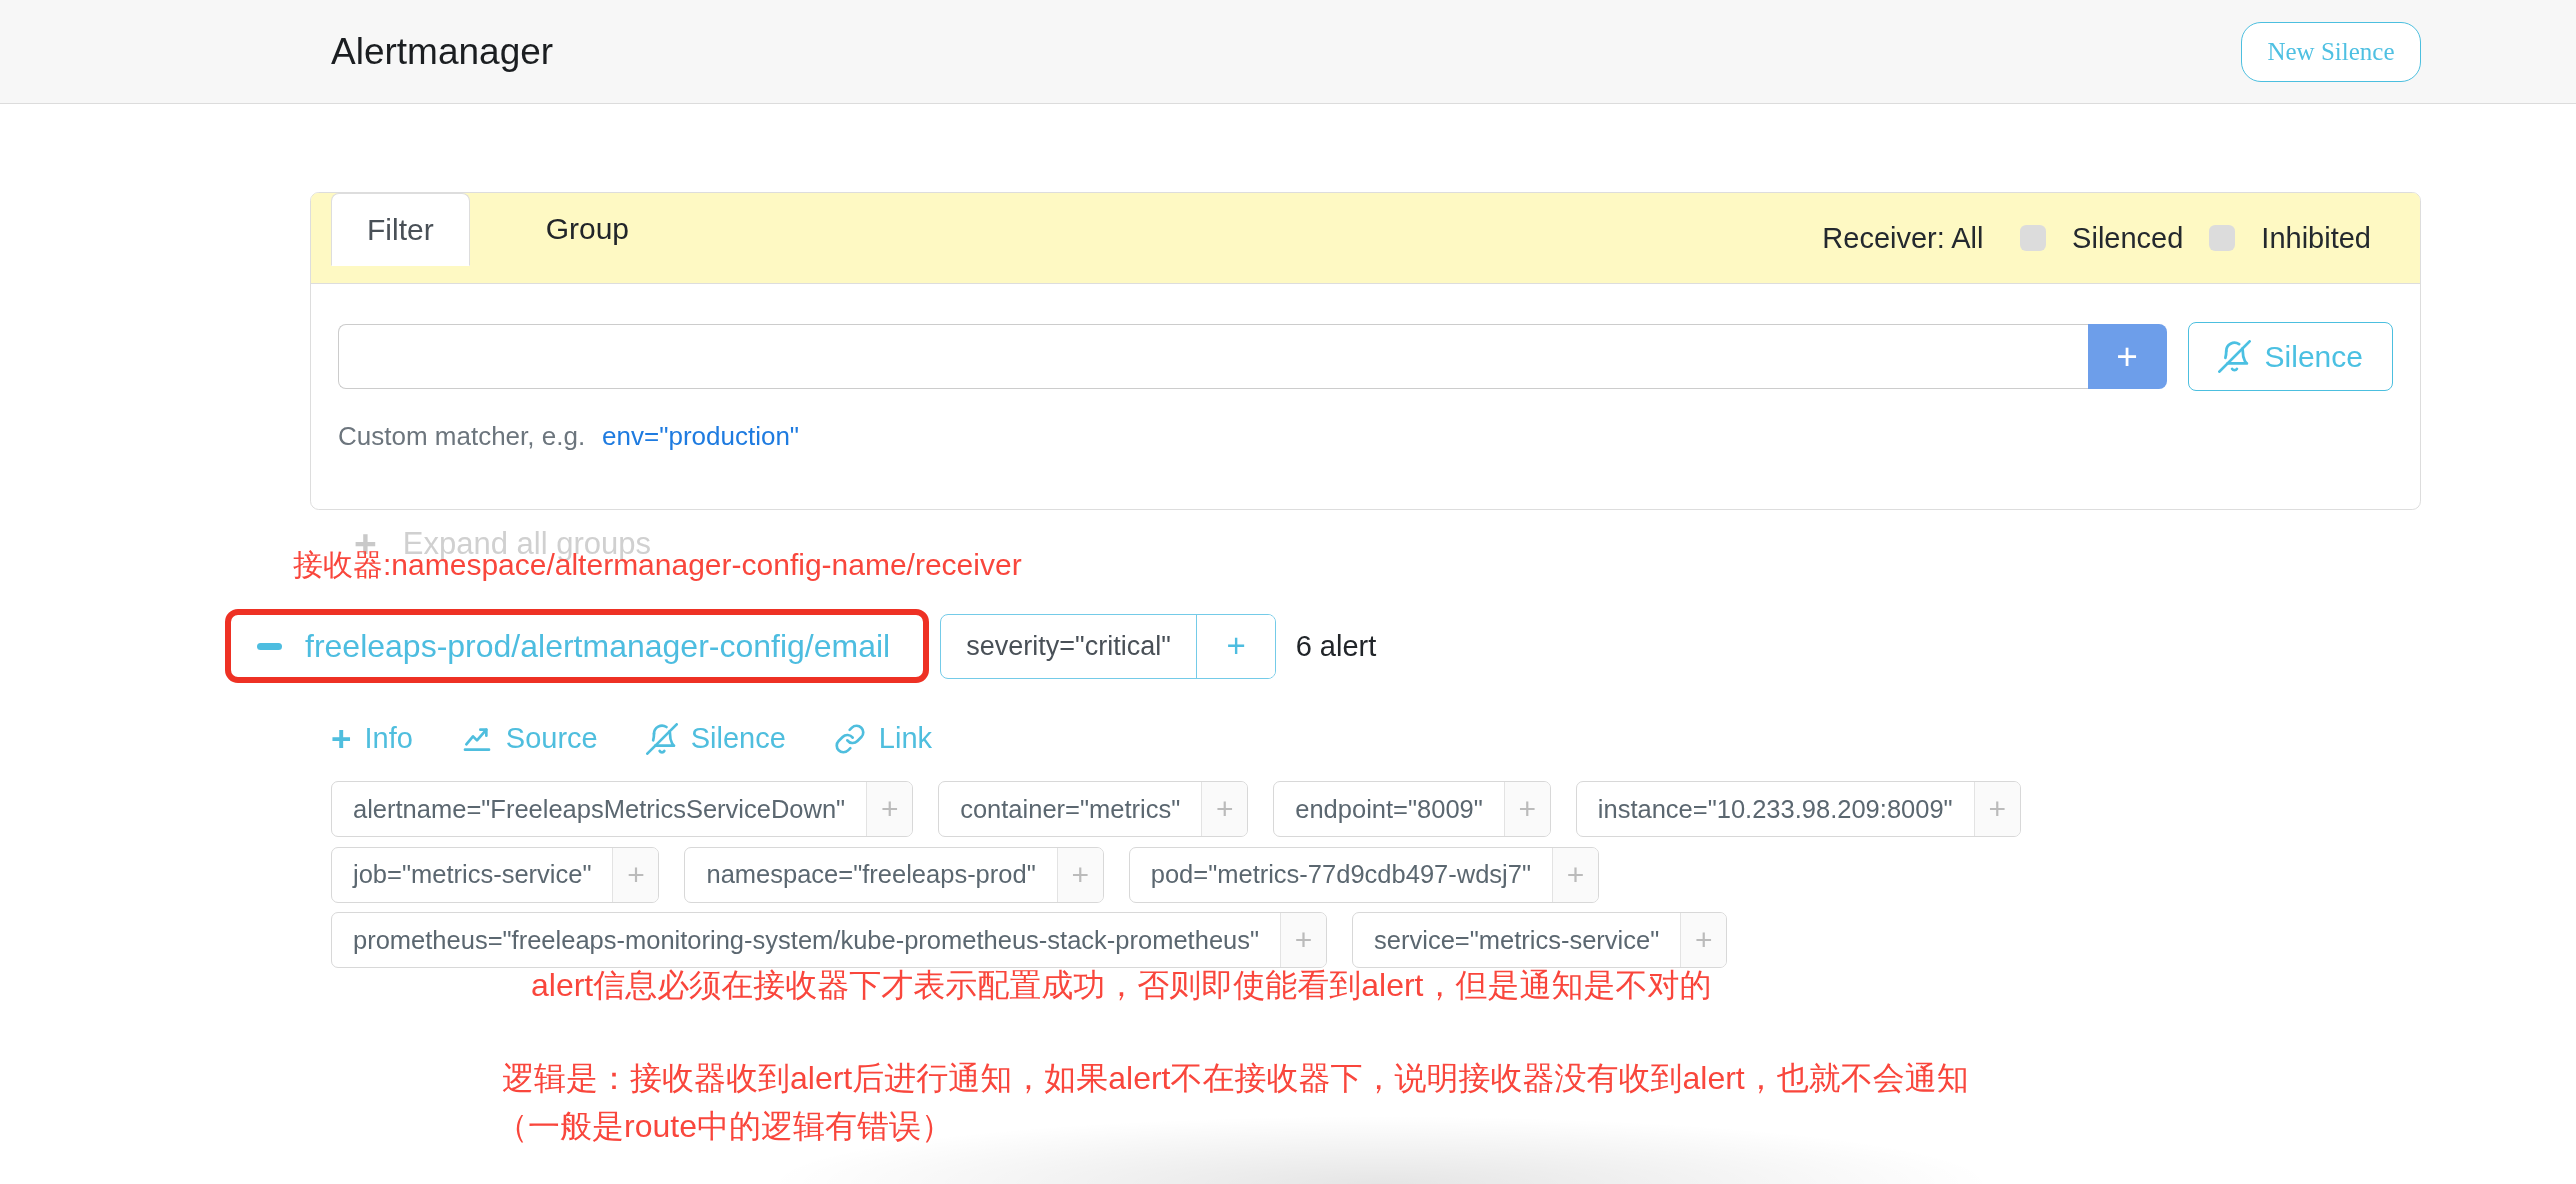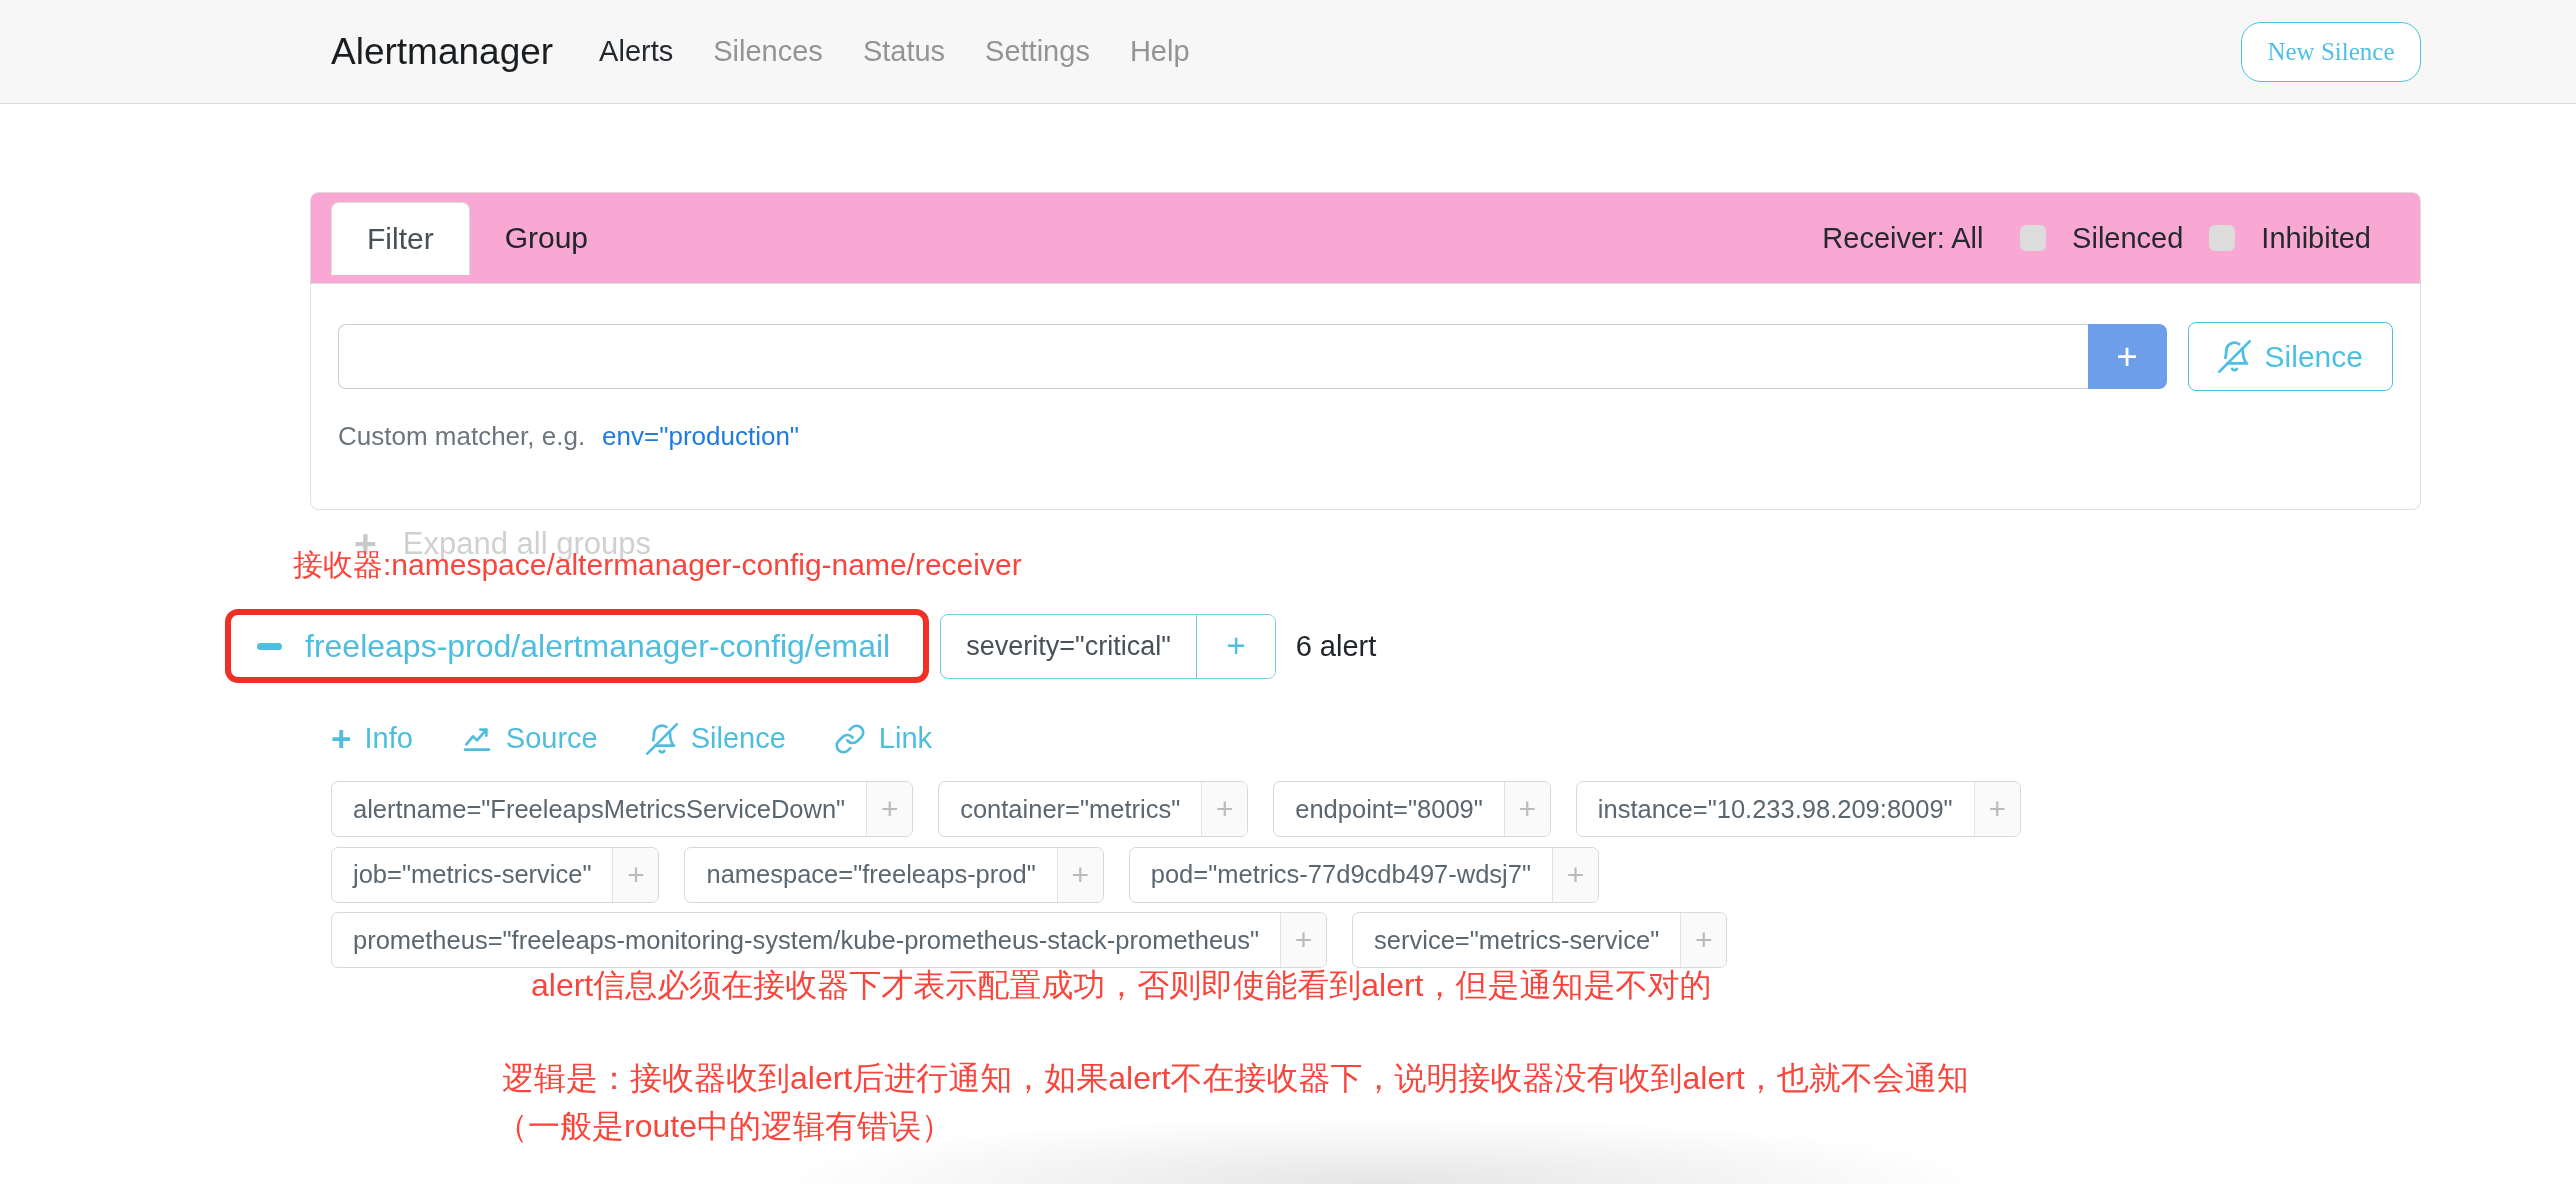--- a/index.html
+++ b/index.html
@@ -26,23 +26,23 @@
     color: #4fc0e2; font-size: 25px; padding: 15px 25.5px; cursor: pointer;
     font-family: Liberation Serif, serif;
   }
 
   
   .card {
     position: absolute; left: 310px; top: 192px; width: 2111px; height: 318px;
     border: 1.8px solid #dddddd; border-radius: 8.8px; background: #ffffff;
   }
   .card-header {
-    height: 91px; background: #f9a8d4; border-bottom: 1.8px solid #dddddd;
+    height: 91px; background: #fef9c3; border-bottom: 1.8px solid #dddddd;
     border-radius: 7px 7px 0 0;
-    display: flex; align-items: center; padding: 0 49px 0 20px; position: relative;
+    display: flex; align-items: flex-start; padding: 0 49px 0 20px; position: relative; gap: 41px;
   }
   .tab {
     font-size: 30px; padding: 18.5px 35px; cursor: pointer; color: #212529;
     position: relative; z-index: 2;
   }
   .tab.active {
     background: #ffffff; border: 1.8px solid #dddddd; border-bottom: 1.8px solid #ffffff;
     border-radius: 8px 8px 0 0; margin-bottom: -1.8px; color: #495057;
   }
   .header-right {
@@ -147,27 +147,20 @@
     position: absolute; left: 607px; top: 1089px; width: 1548px; height: 95px;
     background: radial-gradient(ellipse 55% 100% at 50% 100%, rgba(0,0,0,0.10), rgba(0,0,0,0) 72%);
     pointer-events: none;
   }
 </style>
 </head>
 <body>
 
 <div class="navbar">
   <div class="brand">Alertmanager</div>
-  <div class="nav-links">
-    <div class="nav-link active">Alerts</div>
-    <div class="nav-link">Silences</div>
-    <div class="nav-link">Status</div>
-    <div class="nav-link">Settings</div>
-    <div class="nav-link">Help</div>
-  </div>
   <button class="btn-new-silence">New Silence</button>
 </div>
 
 <div class="card">
   <div class="card-header">
     <div class="tab active">Filter</div>
     <div class="tab">Group</div>
     <div class="header-right">
       <span class="receiver-label">Receiver: All</span>
       <span class="checkbox"></span>

